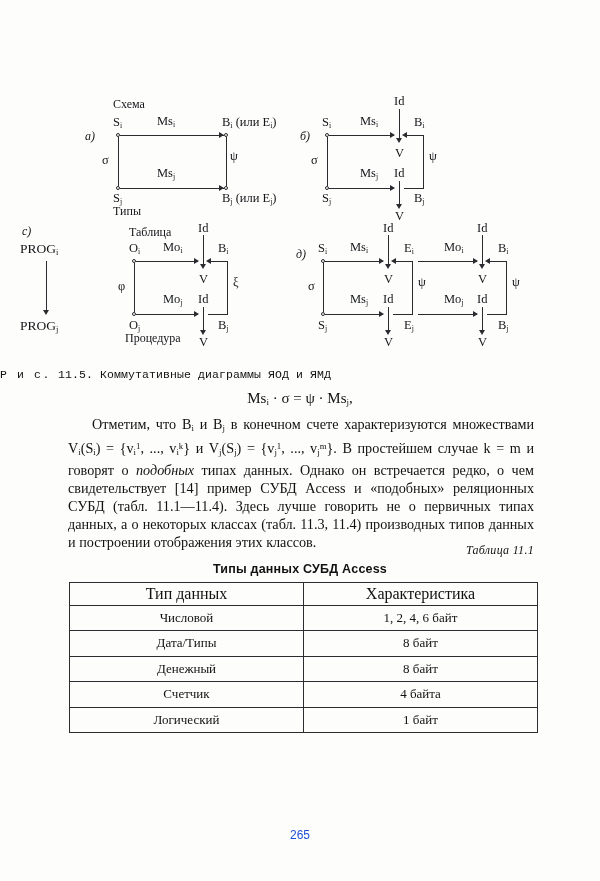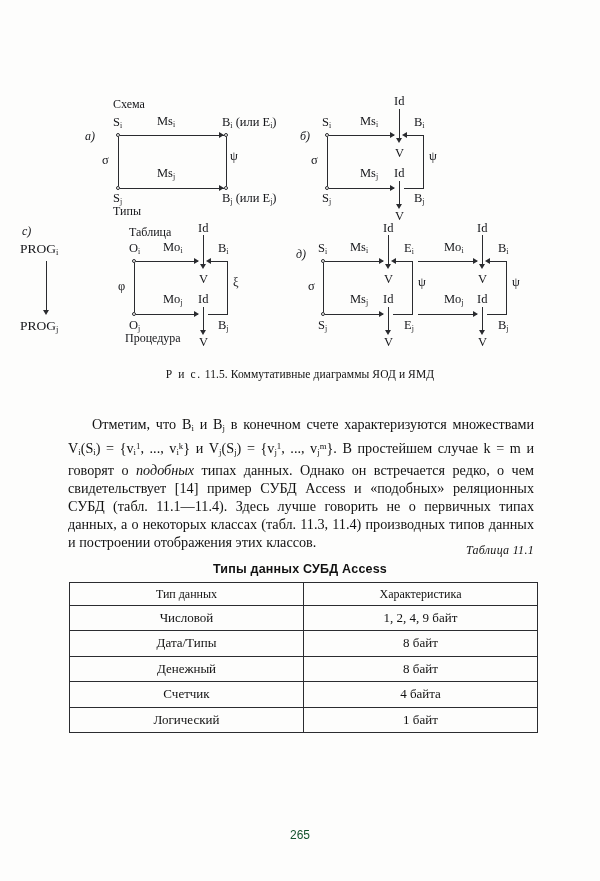--- a/index.html
+++ b/index.html
@@ -89,23 +89,23 @@
     border-radius: 50%;
     background: #fdfdfc;
     box-sizing: border-box;
   }
 
   
   .fig-caption {
     position: absolute;
     left: 0; top: 368px;
     width: 600px;
-    text-align: center;
     font-size: 11.5px;
     letter-spacing: 0.1px;
+    font-family: Liberation Mono, monospace;
   }
   .fig-caption .rtag { letter-spacing: 1.6px; }
 
   .formula {
     position: absolute;
     left: 0; top: 390px;
     width: 600px;
     text-align: center;
     font-size: 15px;
   }
@@ -164,37 +164,37 @@
     border: 1px solid #2b2c30;
     text-align: center;
     font-weight: normal;
     font-size: 13px;
     height: 24.4px;
     padding: 0;
     line-height: 24.4px;
     font-family: "Liberation Serif", serif;
   }
   .data-table th {
-    font-size: 12px;
+    font-size: 16px;
     height: 22px;
     line-height: 22px;
     font-family: Liberation Serif, serif;
   }
   .data-table .c1 { width: 233px; }
   .data-table .c2 { width: 233px; }
 
   .page-number {
     position: absolute;
     left: 0;
     top: 828px;
     width: 600px;
     text-align: center;
     font-family: "Liberation Sans", sans-serif;
     font-size: 12px;
-    color: #14532d;
+    color: #1d4ed8;
   }
 </style>
 </head>
 <body>
 
 <div class="page">
 
   <div class="figure-area">
 
     <div class="diag" style="left:0;top:0;width:290px;height:125px;">
@@ -375,20 +375,29 @@
       <span class="vl" style="left:214px;top:41px;height:53px;"></span>
       <span class="hl" style="left:195px;top:94px;width:20px;"></span>
     </div>
   </div>
 
   <div class="fig-caption">
     <span class="rtag">Р и с.</span>
     <span>11.5. Коммутативные диаграммы ЯОД и ЯМД</span>
   </div>
 
+  <div class="formula">
+    <span>Ms<sub>i</sub></span>
+    <span>·</span>
+    <span>σ</span>
+    <span>=</span>
+    <span>ψ</span>
+    <span>·</span>
+    <span>Ms<sub>j</sub>,</span>
+  </div>
 
   <div class="body-text">
     <p>
       Отметим, что B<sub>i</sub> и B<sub>j</sub> в конечном счете характеризуются
       множествами V<sub>i</sub>(S<sub>i</sub>) = {v<sub>i</sub><sup>1</sup>, ..., v<sub>i</sub><sup>k</sup>}
       и V<sub>j</sub>(S<sub>j</sub>) = {v<sub>j</sub><sup>1</sup>, ..., v<sub>j</sub><sup>m</sup>}.
       В простейшем случае k = m и говорят о <i>подобных</i> типах данных. Однако он
       встречается редко, о чем свидетельствует [14] пример СУБД Access и «подобных»
       реляционных СУБД (табл. 11.1—11.4). Здесь лучше говорить не о первичных типах
       данных, а о некоторых классах (табл. 11.3, 11.4) производных типов данных и
@@ -403,21 +412,21 @@
   <table class="data-table">
     <thead>
       <tr>
         <th class="c1">Тип данных</th>
         <th class="c2">Характеристика</th>
       </tr>
     </thead>
     <tbody>
       <tr>
         <td class="c1">Числовой</td>
-        <td class="c2">1, 2, 4, 9 байт</td>
+        <td class="c2">1, 2, 4, 6 байт</td>
       </tr>
       <tr>
         <td class="c1">Дата/Типы</td>
         <td class="c2">8 байт</td>
       </tr>
       <tr>
         <td class="c1">Денежный</td>
         <td class="c2">8 байт</td>
       </tr>
       <tr>

